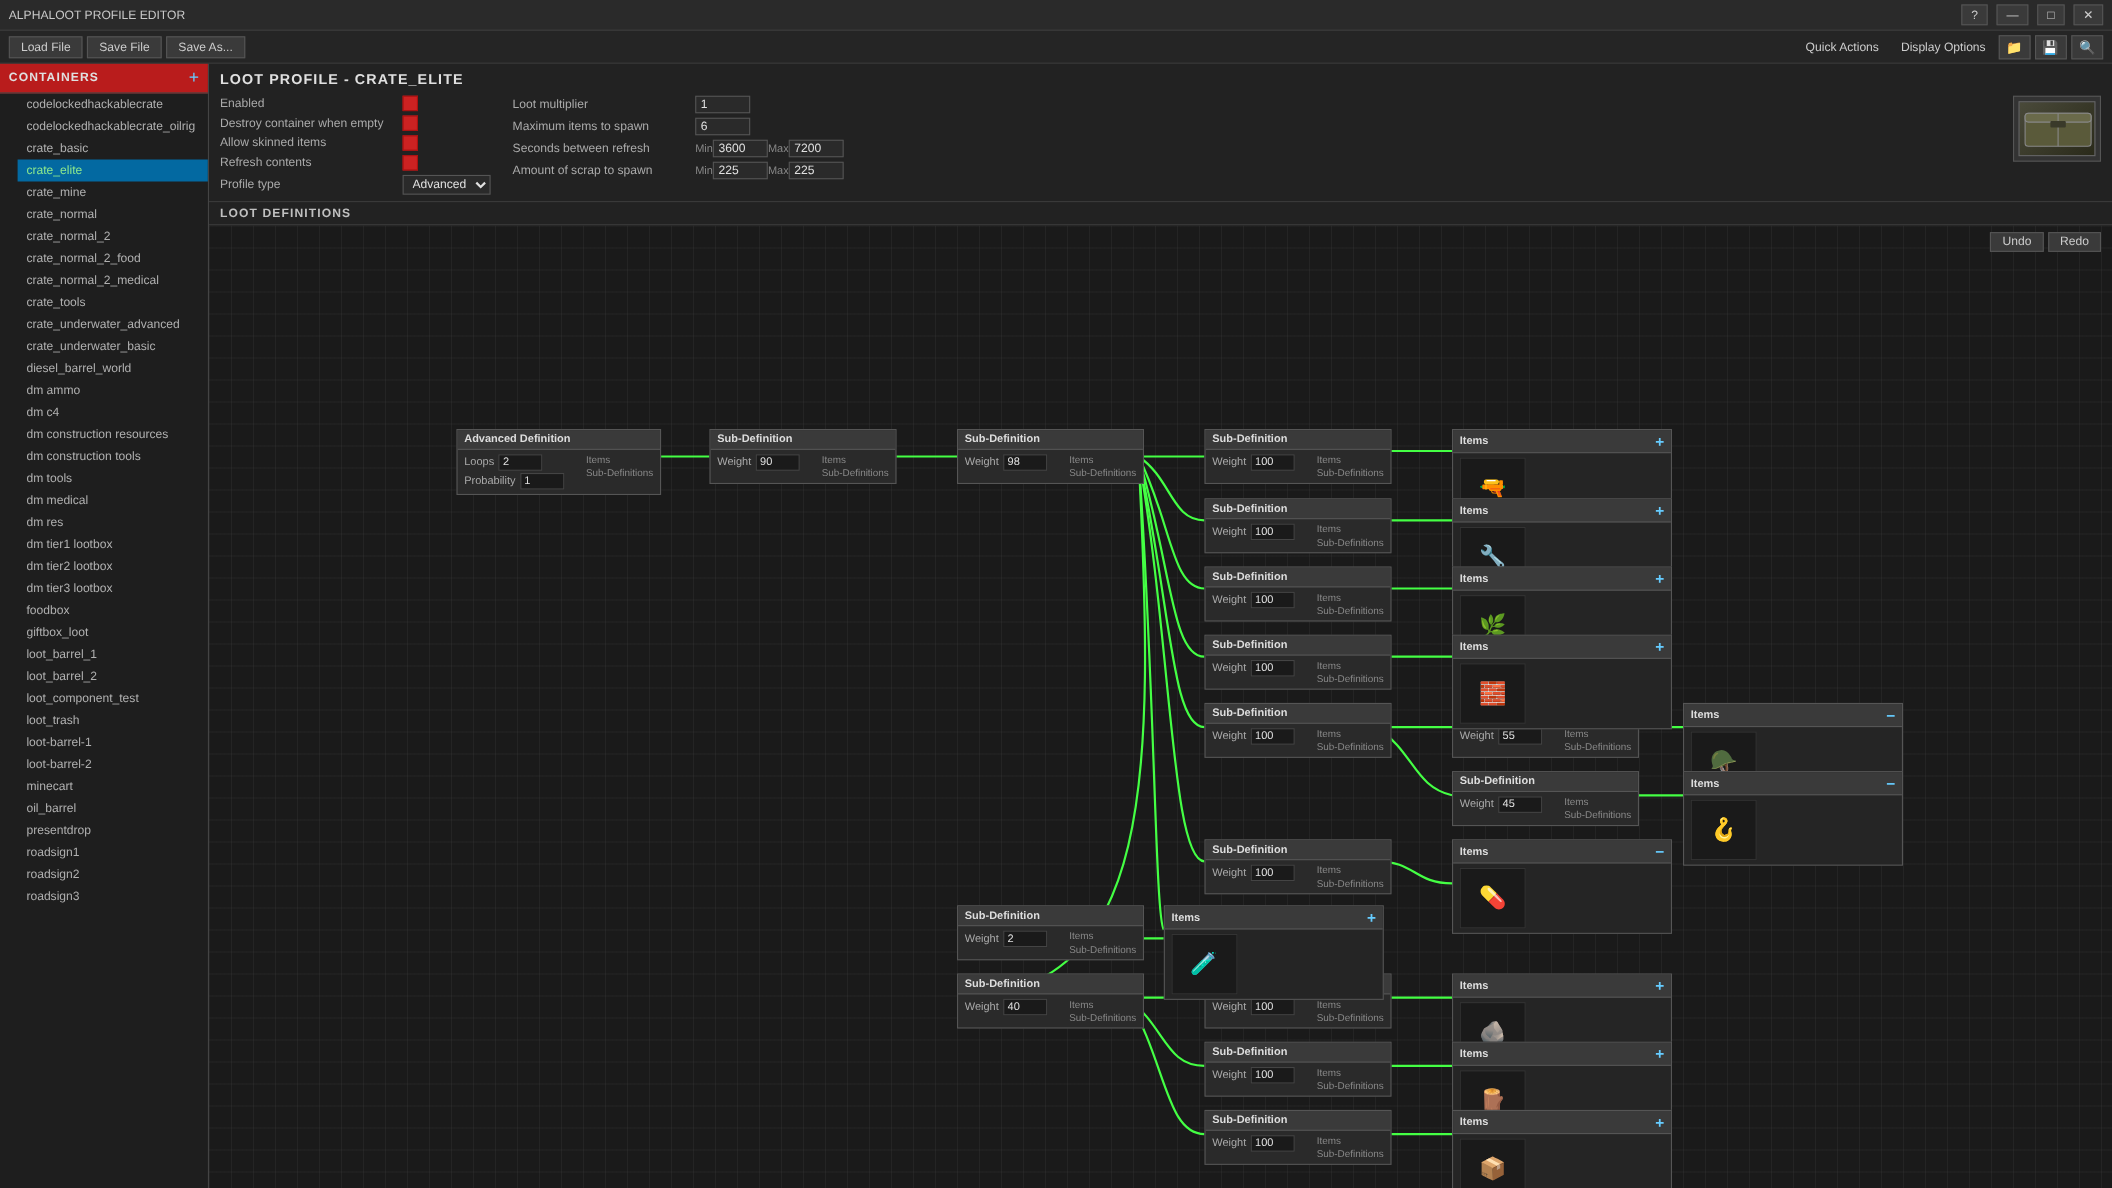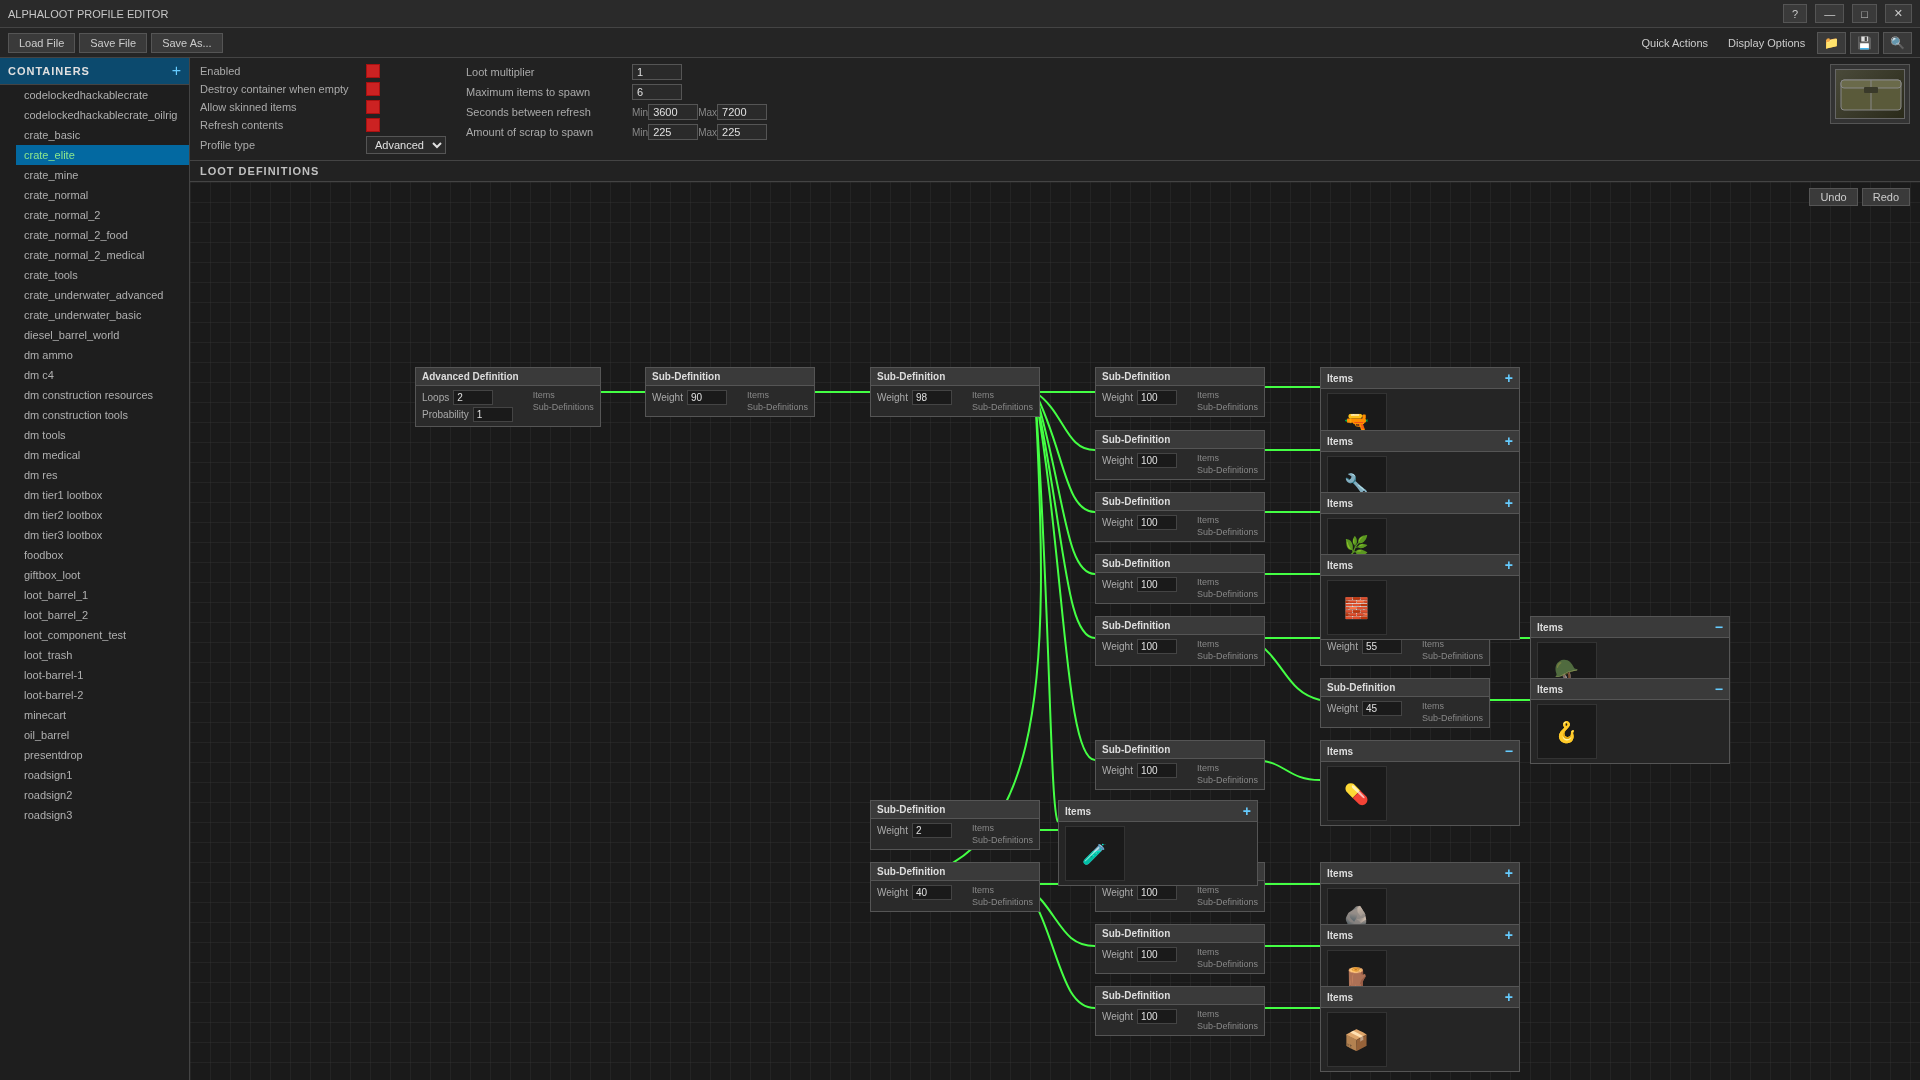--- a/index.html
+++ b/index.html
@@ -85,21 +85,21 @@
       border-right: 1px solid #444;
       display: flex;
       flex-direction: column;
       flex-shrink: 0;
     }
     #sidebar-header {
       display: flex;
       align-items: center;
       justify-content: space-between;
       padding: 5px 8px;
-      background: #0c4a6e;
+      background: #b91c1c;
       border-bottom: 1px solid #444;
     }
     #sidebar-title {
       font-size: 11px;
       font-weight: bold;
       color: #e0e0e0;
       letter-spacing: 1px;
     }
     #sidebar-add {
       color: #6cf;
@@ -425,20 +425,21 @@
         <div class="sidebar-item">presentdrop</div>
         <div class="sidebar-item">roadsign1</div>
         <div class="sidebar-item">roadsign2</div>
         <div class="sidebar-item">roadsign3</div>
       </div>
   </div>
 
   <div id="content">
 
     <div id="profile-header">
+      <div id="profile-title">LOOT PROFILE - CRATE_ELITE</div>
       <div id="profile-settings-right">
         <div class="settings-main">
           <div class="settings-col">
             <div class="setting-row">
               <span class="setting-label">Enabled</span>
               <div class="setting-red-box"></div>
             </div>
             <div class="setting-row">
               <span class="setting-label">Destroy container when empty</span>
               <div class="setting-red-box"></div>

